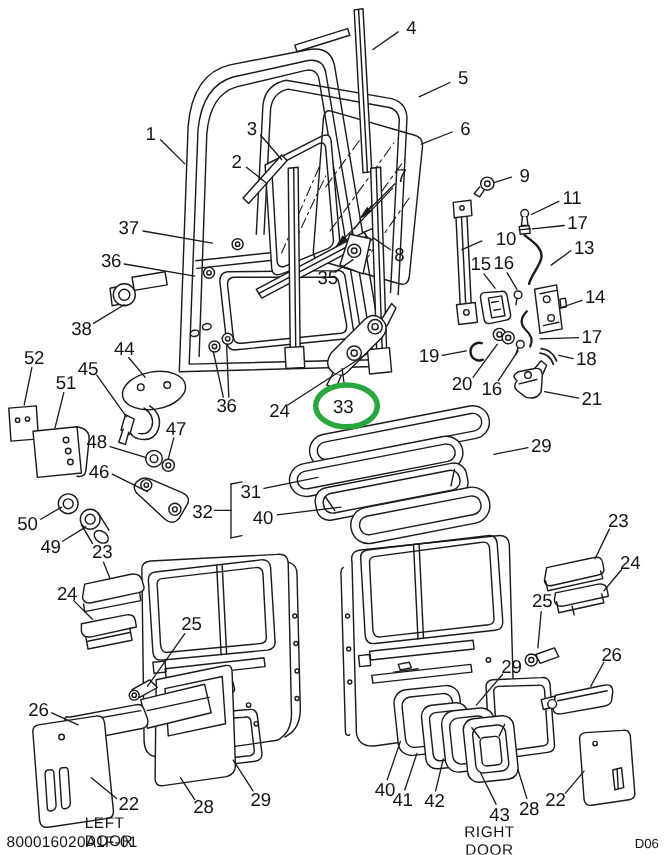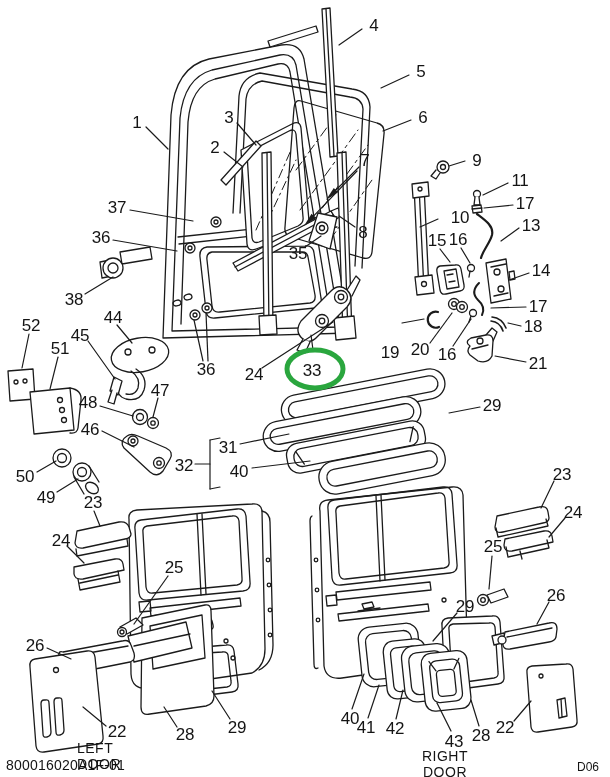--- a/index.html
+++ b/index.html
@@ -400,21 +400,21 @@
     <div class="callout" style="left: 477px; top: 160px;">9</div>
     <div class="callout" style="left: 460px; top: 217px;">10</div>
     <div class="callout" style="left: 520px; top: 180px;">11</div>
     <div class="callout" style="left: 525px; top: 203px;">17</div>
     <div class="callout" style="left: 531px; top: 225px;">13</div>
     <div class="callout" style="left: 541px; top: 270px;">14</div>
     <div class="callout" style="left: 437px; top: 240px;">15</div>
     <div class="callout" style="left: 458px; top: 239px;">16</div>
     <div class="callout" style="left: 538px; top: 306px;">17</div>
     <div class="callout" style="left: 533px; top: 326px;">18</div>
-    <div class="callout" style="left: 390px; top: 324px; margin-top: 28px;">19</div>
+    <div class="callout" style="left: 390px; top: 324px;">19</div>
     <div class="callout" style="left: 420px; top: 349px;">20</div>
     <div class="callout" style="left: 447px; top: 354px;">16</div>
     <div class="callout" style="left: 538px; top: 363px;">21</div>
     <div class="callout" style="left: 492px; top: 405px;">29</div>
     <div class="callout" style="left: 228px; top: 447px;">31</div>
     <div class="callout" style="left: 239px; top: 471px;">40</div>
     <div class="callout" style="left: 184px; top: 465px;">32</div>
     <div class="callout" style="left: 312px; top: 370px;">33</div>
     <div class="callout" style="left: 254px; top: 374px;">24</div>
     <div class="callout" style="left: 298px; top: 253px;">35</div>

